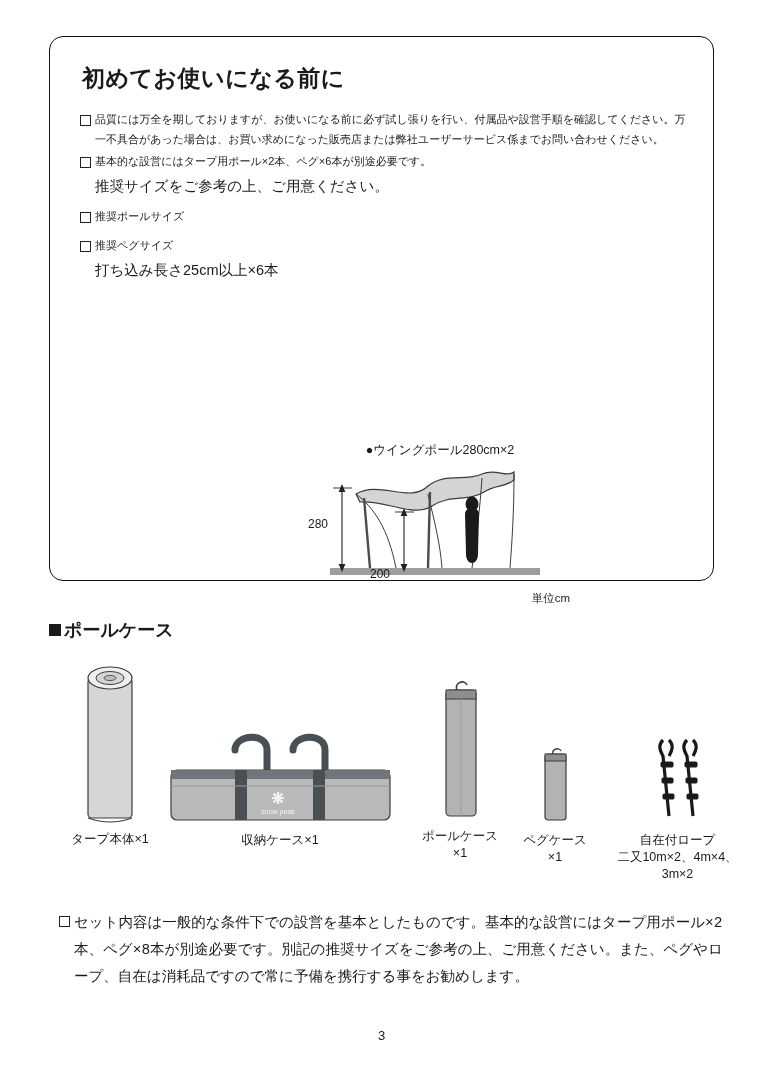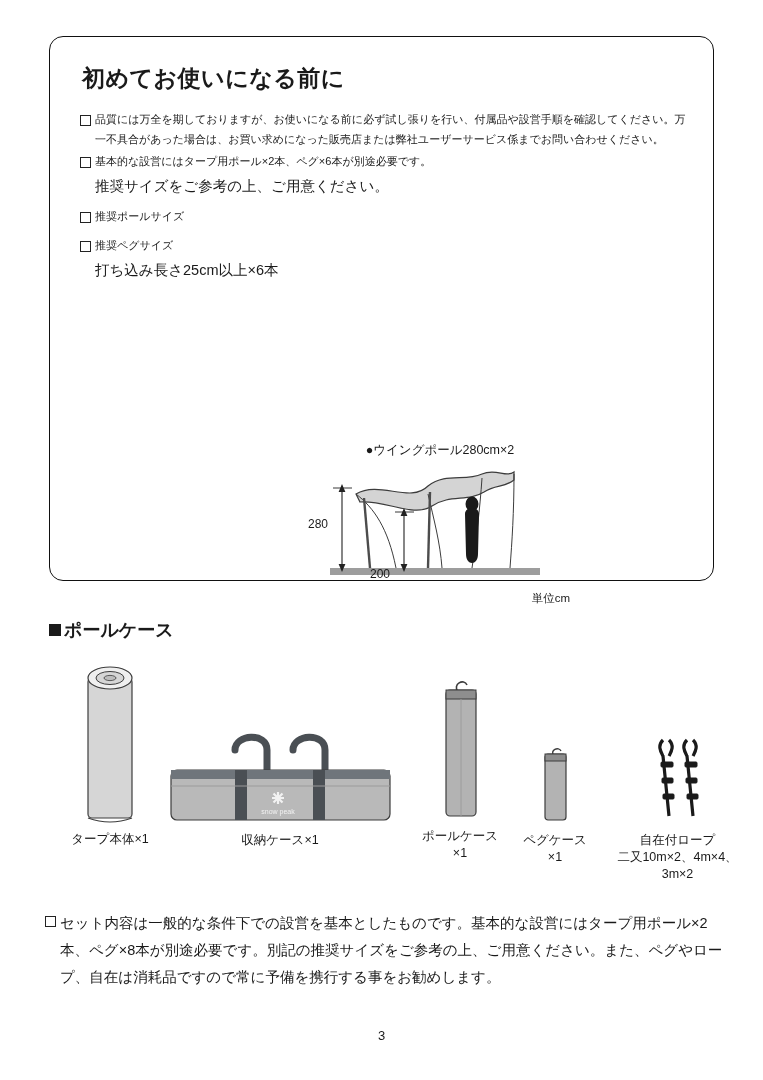--- a/index.html
+++ b/index.html
@@ -153,27 +153,28 @@
     margin: 0 auto;
   }
   .item .label {
     margin-top: 6px;
     white-space: pre-line;
   }
 
   
   .bottom-note {
     position: absolute;
-    left: 45px;
+    left: 59px;
     top: 910px;
     width: 678px;
     display: flex;
     align-items: flex-start;
     font-size: 14.5px;
     line-height: 1.85;
+    font-family: Liberation Mono, monospace;
   }
   .bottom-note .chk-box { margin-top: 6px; }
 
   .page-number {
     position: absolute;
     left: 0;
     top: 1028px;
     width: 100%;
     text-align: center;
     font-size: 13px;

